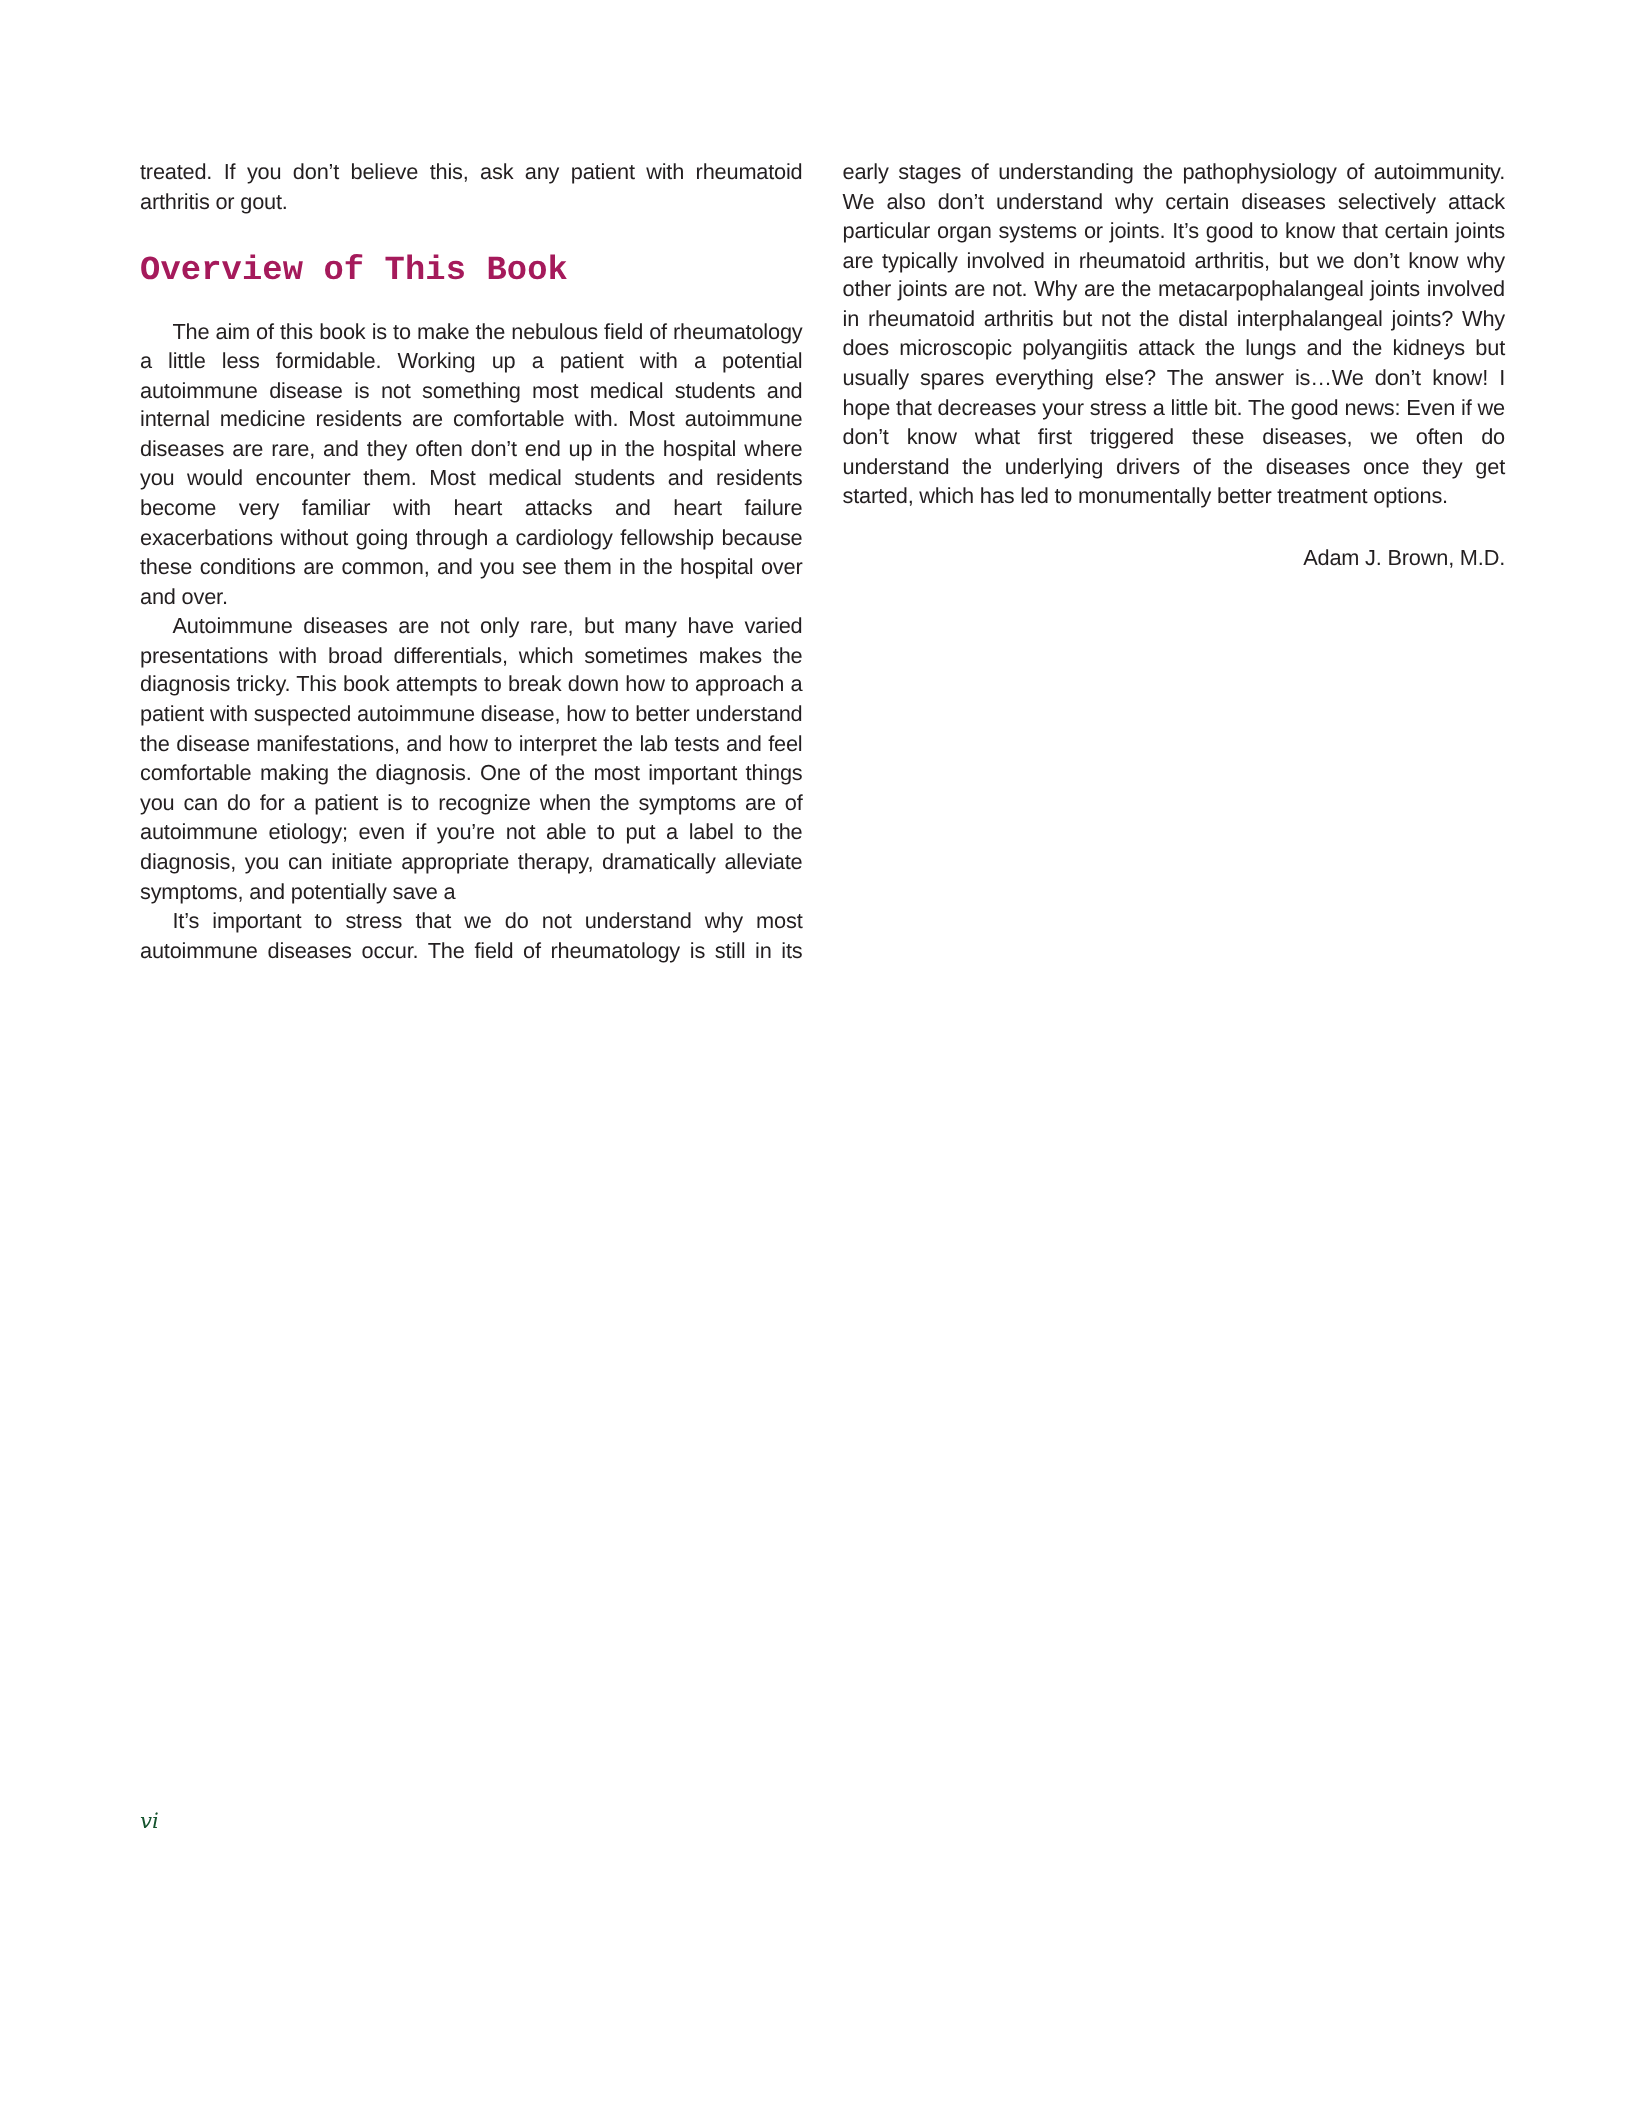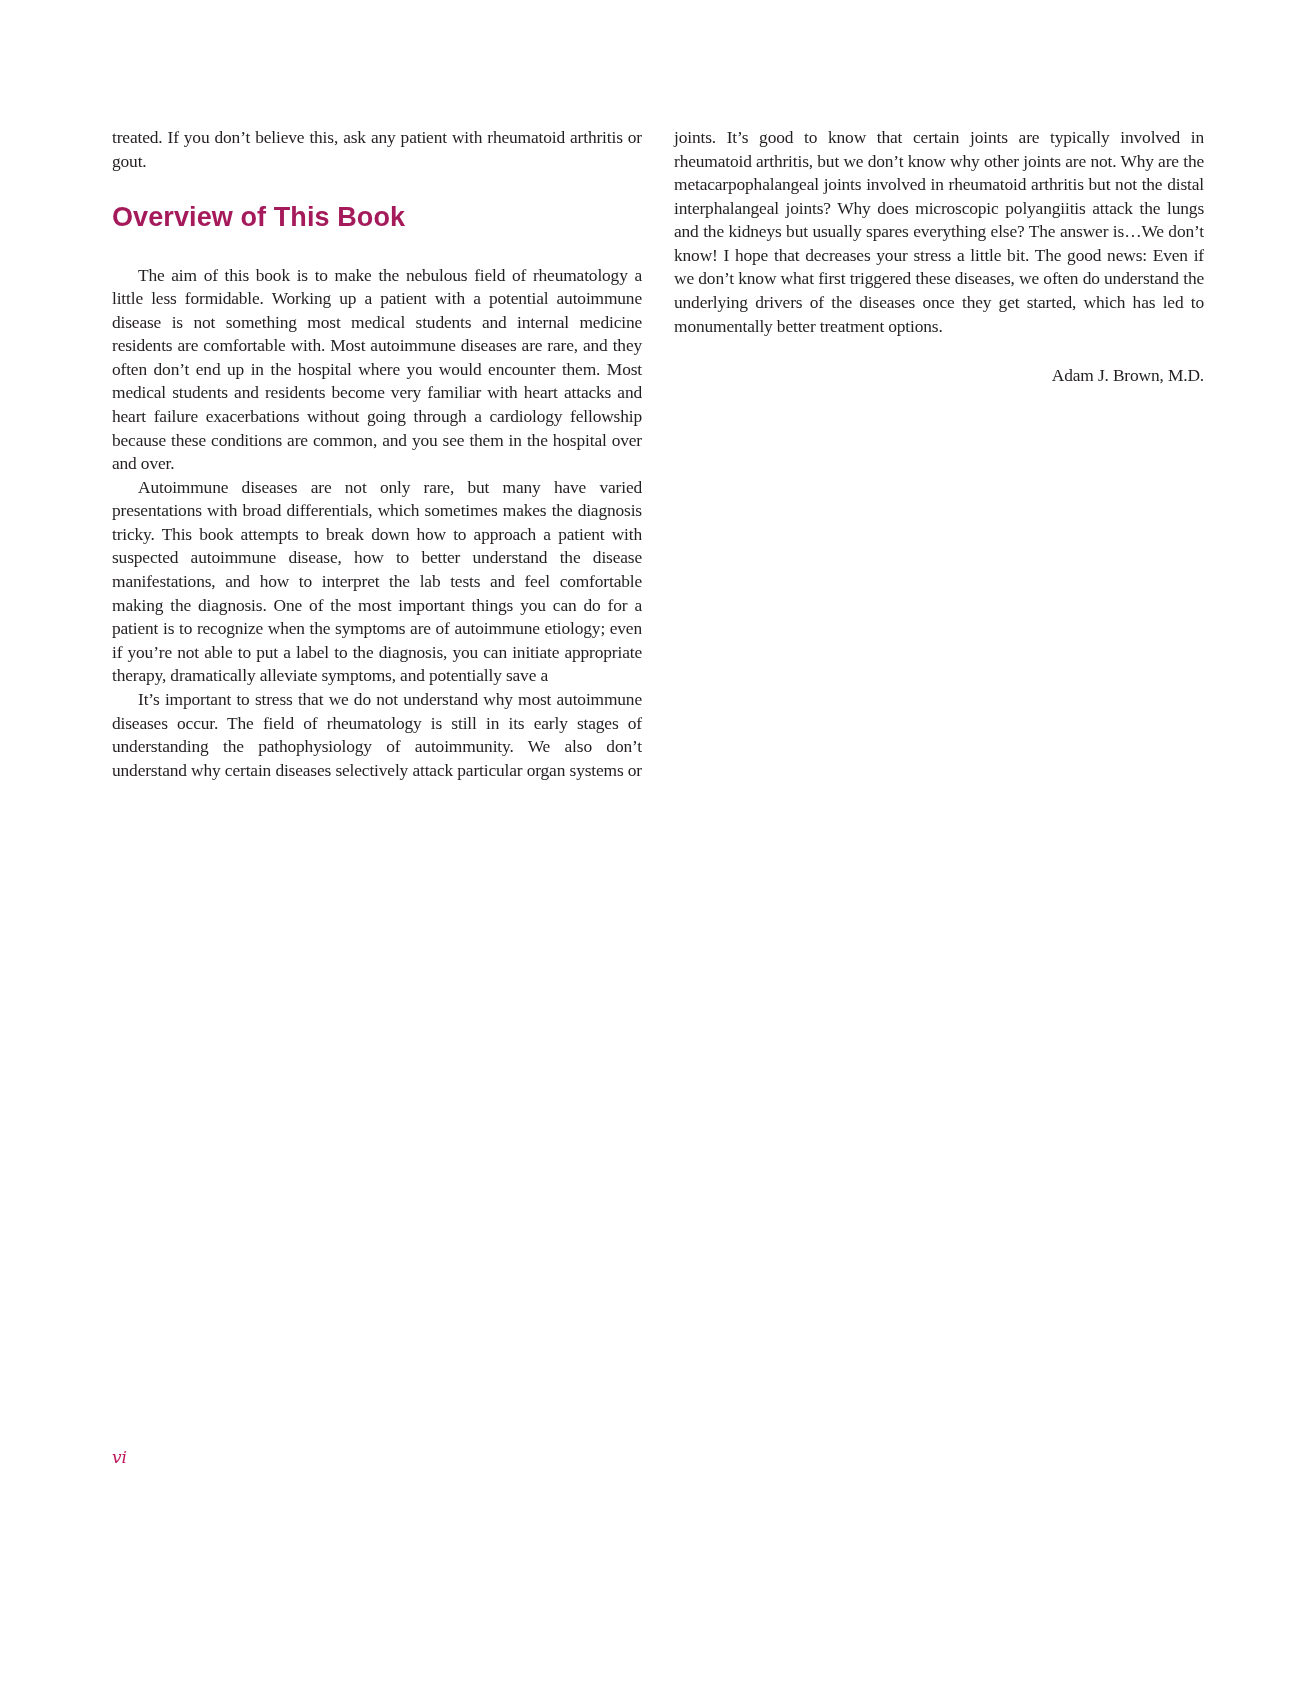--- a/index.html
+++ b/index.html
@@ -30,49 +30,49 @@
     column-gap: 32px;
     column-fill: auto;
     height: 660px;
   }
   p {
     margin: 0;
     font-size: 17.4px;
     line-height: 1.355;
     text-align: justify;
     text-justify: inter-word;
-    font-family: Liberation Serif, serif;
+    font-family: Liberation Sans, sans-serif;
     letter-spacing: -0.15px;
   }
   p.indent {
     text-indent: 26px;
   }
   h2.section-heading {
-    font-family: Liberation Sans, sans-serif;
+    font-family: Liberation Mono, monospace;
     font-size: 27px;
     font-weight: bold;
     color: #a51a5b;
-    margin: 28px 0 30px 0;
+    margin: 28px 0 20px 0;
     letter-spacing: 0.1px;
     line-height: 1.2;
     break-after: avoid;
   }
   p.signature {
     text-align: right;
     margin-top: 26px;
     font-size: 17.4px;
   }
   .folio {
     position: absolute;
     left: 112px;
     top: 1447px;
     font-family: "DejaVu Serif", serif;
     font-style: italic;
     font-size: 17px;
-    color: #be185d;
+    color: #14532d;
   }
 </style>
 </head>
 <body>
 
 <div class="page">
 
   <div class="content">
 
     <p class="body-text">treated. If you don’t believe this, ask any patient with rheumatoid arthritis or gout.</p>

